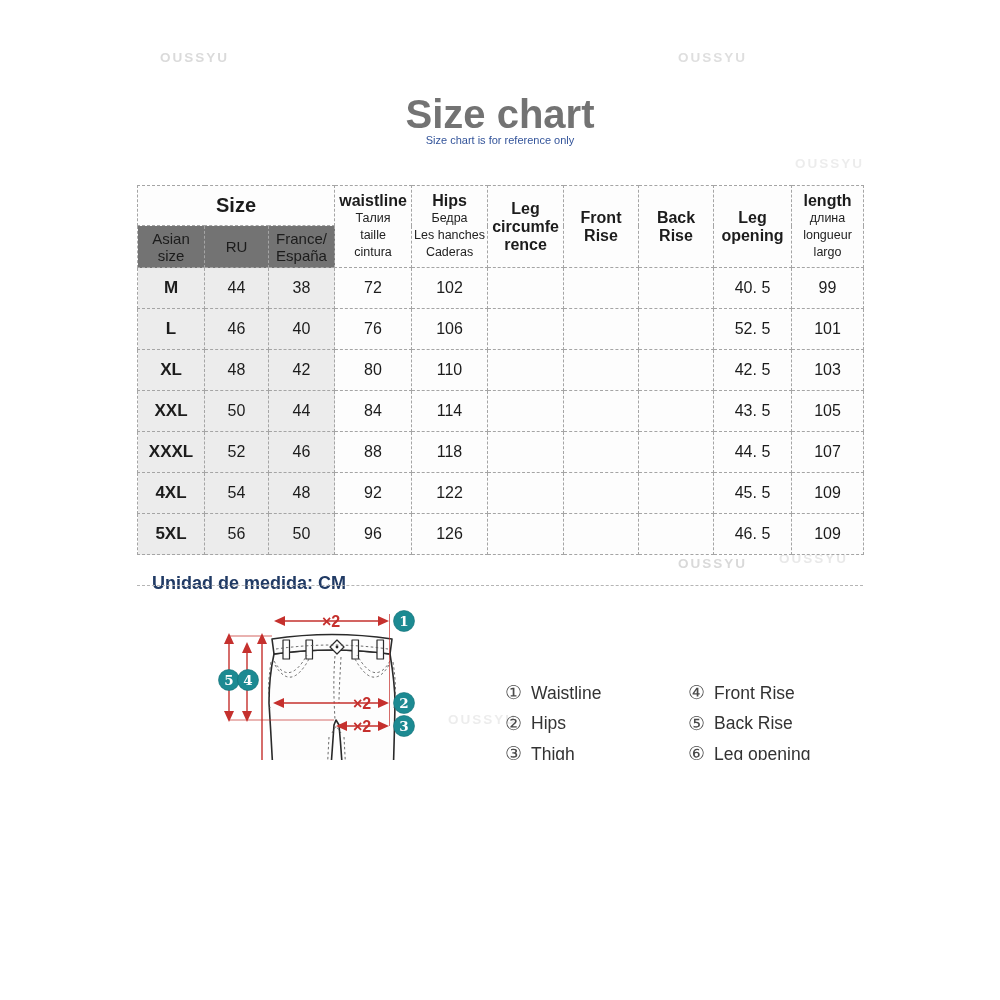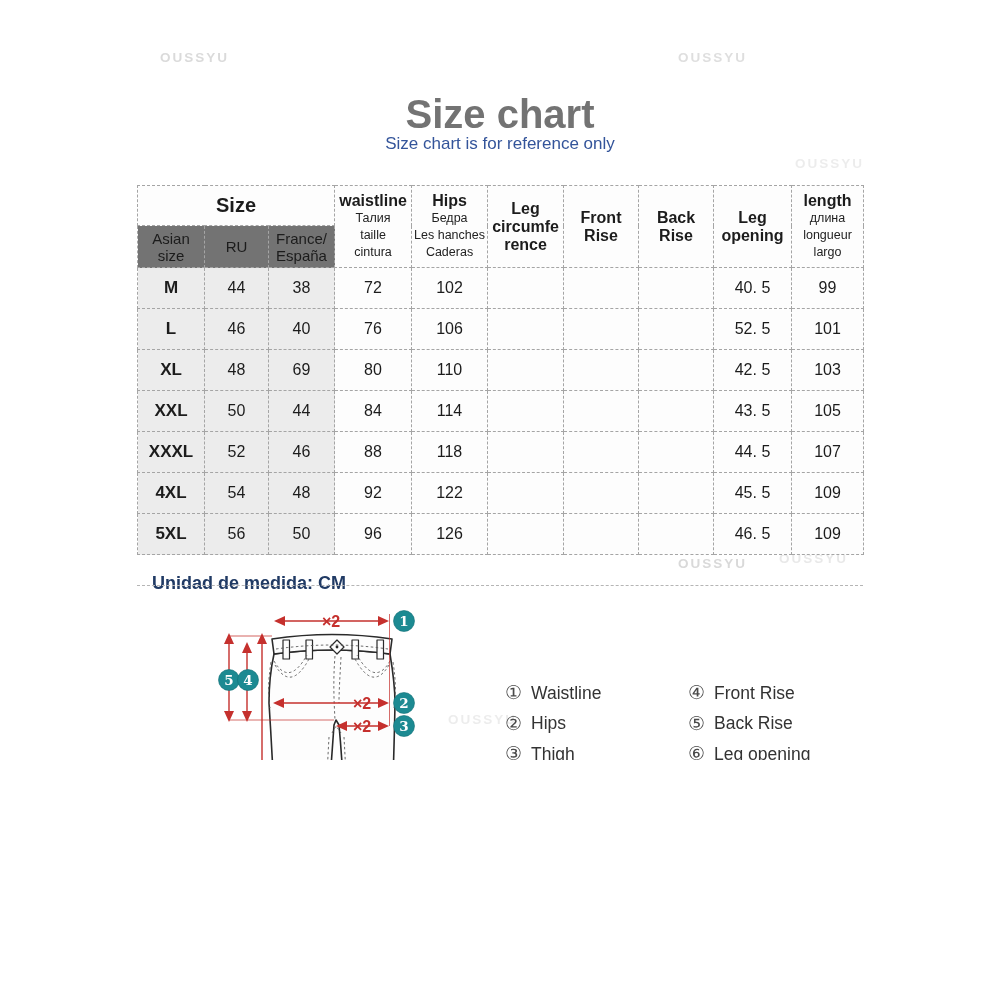--- a/index.html
+++ b/index.html
@@ -7,21 +7,21 @@
   body { font-family:"Liberation Sans", sans-serif; }
   .page { position:relative; width:1000px; height:760px; background:#ffffff; overflow:hidden; }
 
   
   .wm { position:absolute; color:#d7d7d7; font-size:13.5px; letter-spacing:2px; font-weight:bold; user-select:none; }
 
   
   .title { position:absolute; top:92px; left:0; right:0; text-align:center;
            font-size:40px; font-weight:bold; color:#737373; letter-spacing:0px; }
   .subtitle { position:absolute; top:134px; left:0; right:0; text-align:center;
-              font-size:17px; color:#33549a; }
+              font-size:11px; color:#33549a; }
 
   
   table.size-table { position:absolute; left:137px; top:185px; width:726px;
                      border-collapse:collapse; table-layout:fixed; }
   .size-table th, .size-table td { border:1px dashed #a5a5a5; text-align:center;
                      vertical-align:middle; color:#1c1c1c; background:#fdfdfd; }
   .size-table .group-th { font-size:20px; font-weight:bold; height:40px; background:#fdfdfd; }
   .size-table .sub-th { font-size:15px; font-weight:normal; height:42px;
                         background:#737373; white-space:pre-line; line-height:17px; }
   .size-table .meas-th { padding:2px 0; }
@@ -148,21 +148,21 @@
           <td>106</td>
           <td></td>
           <td></td>
           <td></td>
           <td>52. 5</td>
           <td>101</td>
         </tr>
         <tr>
           <td class="shade size-name">XL</td>
           <td class="shade">48</td>
-          <td class="shade">69</td>
+          <td class="shade">42</td>
           <td>80</td>
           <td>110</td>
           <td></td>
           <td></td>
           <td></td>
           <td>42. 5</td>
           <td>103</td>
         </tr>
         <tr>
           <td class="shade size-name">XXL</td>

